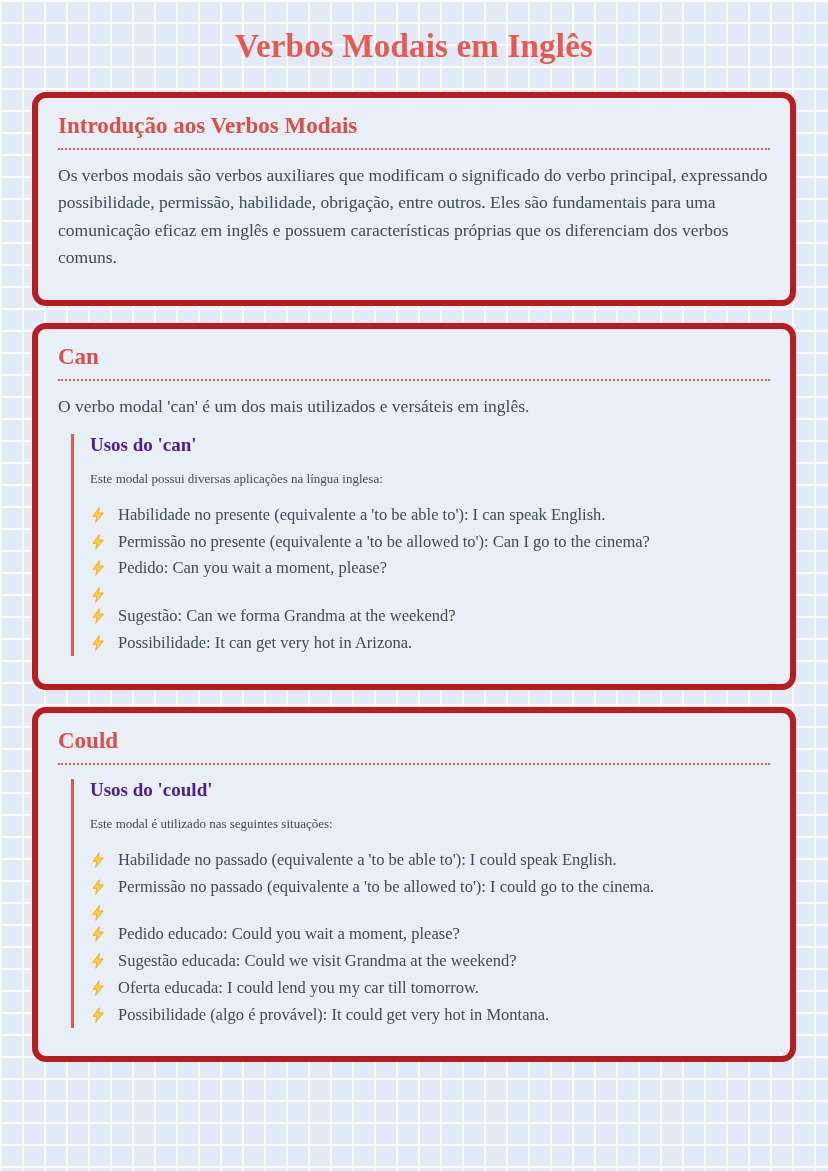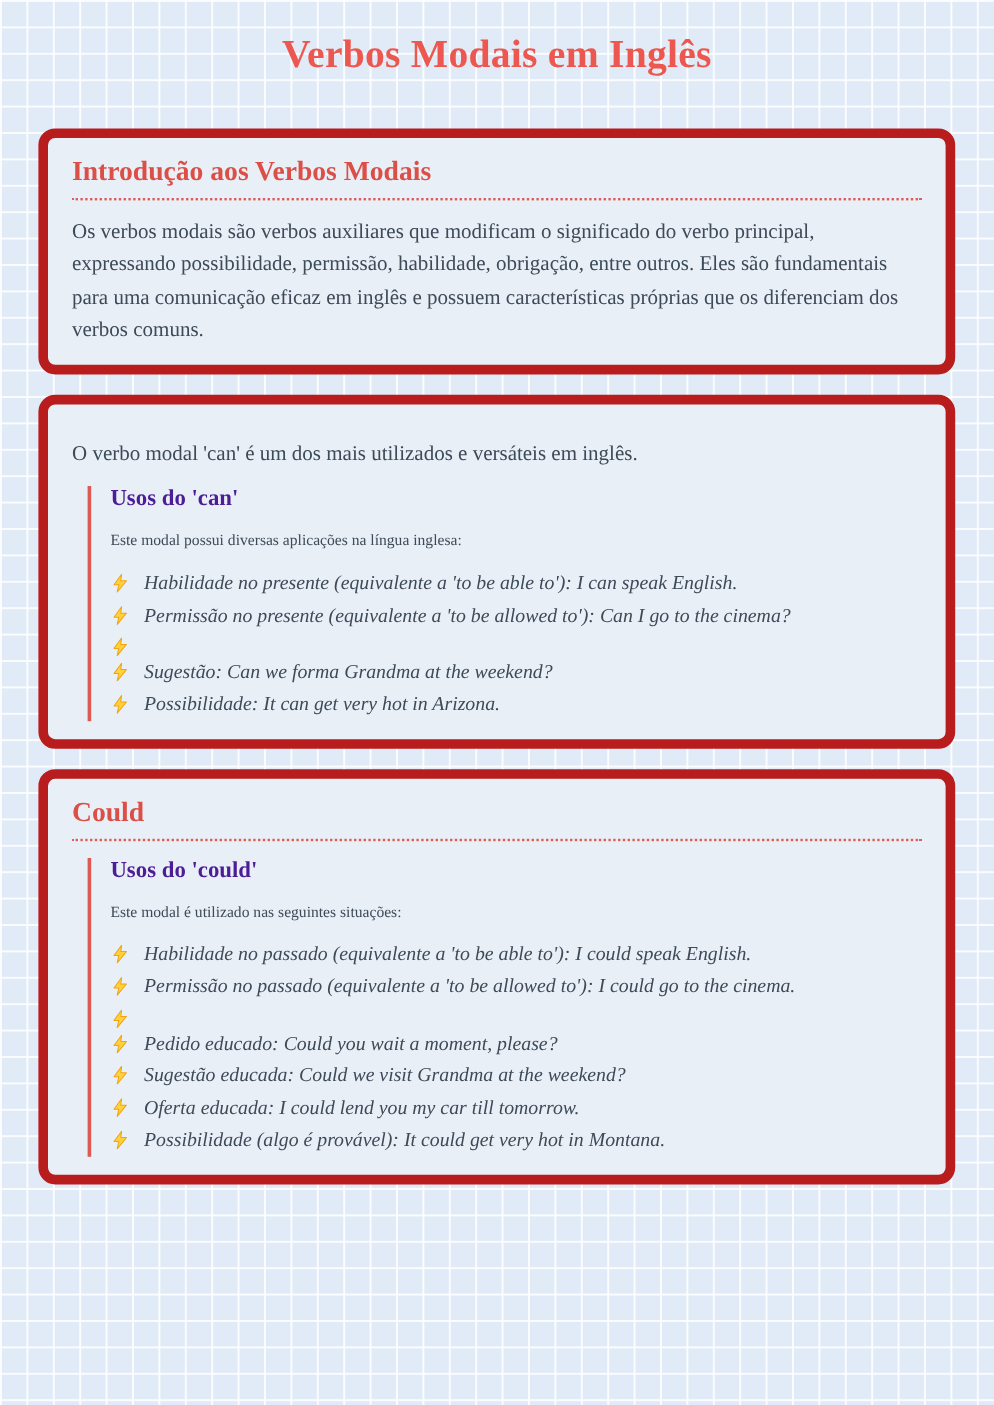--- a/index.html
+++ b/index.html
@@ -22,28 +22,28 @@
     width: 828px;
     padding: 28px 32px 0;
   }
 
   h1.page-title {
     text-align: center;
     color: #ec584f;
     font-size: 33px;
     font-weight: bold;
     letter-spacing: 0.2px;
-    margin-bottom: 42px;
+    margin-bottom: 27px;
   }
 
   section.card {
     background: #e9eff7;
-    border: 8px solid #b91c1c;
+    border: 6px solid #b91c1c;
     border-radius: 14px;
-    padding: 15px 20px 15px;
+    padding: 15px 20px 28px;
     margin-bottom: 17px;
   }
 
   .card h2 {
     color: #dc4f47;
     font-size: 23px;
     font-weight: bold;
     padding-bottom: 9px;
     border-bottom: 2px dotted #dd6058;
     margin-bottom: 4px;
@@ -75,21 +75,20 @@
   }
 
   ul.usage-list { list-style: none; }
 
   ul.usage-list li {
     display: flex;
     align-items: flex-start;
     gap: 12px;
     font-size: 16.5px;
     line-height: 1.62;
-    font-style: italic;
   }
 
   .bolt {
     flex: 0 0 auto;
     width: 16px;
     height: 16px;
     margin-top: 5px;
   }
   .bolt svg { display: block; width: 16px; height: 16px; }
 </style>
@@ -99,20 +98,21 @@
 <div class="page">
 
   <h1 class="page-title">Verbos Modais em Inglês</h1>
 
   <section class="card">
     <h2>Introdução aos Verbos Modais</h2>
     <p class="intro">Os verbos modais são verbos auxiliares que modificam o significado do verbo principal, expressando possibilidade, permissão, habilidade, obrigação, entre outros. Eles são fundamentais para uma comunicação eficaz em inglês e possuem características próprias que os diferenciam dos verbos comuns.</p>
   </section>
 
   <section class="card">
+    <h2>Can</h2>
     <p class="intro">O verbo modal 'can' é um dos mais utilizados e versáteis em inglês.</p>
 
     <div class="subsection">
       <h3>Usos do 'can'</h3>
       <p class="lead">Este modal possui diversas aplicações na língua inglesa:</p>
       <ul class="usage-list">
         <li>
           <span class="bolt">
               <svg viewBox="0 0 24 24">
                 <path d="M14 1 L4.5 14 L10.5 14 L8.5 23 L20 9 L13 9 Z" fill="#ffd23e" stroke="#f2a413" stroke-width="1.3" stroke-linejoin="round"></path>
@@ -127,20 +127,28 @@
               </svg>
             </span>
           <span>Permissão no presente (equivalente a 'to be allowed to'): Can I go to the cinema?</span>
         </li>
         <li>
           <span class="bolt">
               <svg viewBox="0 0 24 24">
                 <path d="M14 1 L4.5 14 L10.5 14 L8.5 23 L20 9 L13 9 Z" fill="#ffd23e" stroke="#f2a413" stroke-width="1.3" stroke-linejoin="round"></path>
               </svg>
             </span>
+          <span>Pedido: Can you wait a moment, please?</span>
+        </li>
+        <li>
+          <span class="bolt">
+              <svg viewBox="0 0 24 24">
+                <path d="M14 1 L4.5 14 L10.5 14 L8.5 23 L20 9 L13 9 Z" fill="#ffd23e" stroke="#f2a413" stroke-width="1.3" stroke-linejoin="round"></path>
+              </svg>
+            </span>
         </li>
         <li>
           <span class="bolt">
               <svg viewBox="0 0 24 24">
                 <path d="M14 1 L4.5 14 L10.5 14 L8.5 23 L20 9 L13 9 Z" fill="#ffd23e" stroke="#f2a413" stroke-width="1.3" stroke-linejoin="round"></path>
               </svg>
             </span>
           <span>Sugestão: Can we forma Grandma at the weekend?</span>
         </li>
         <li>

